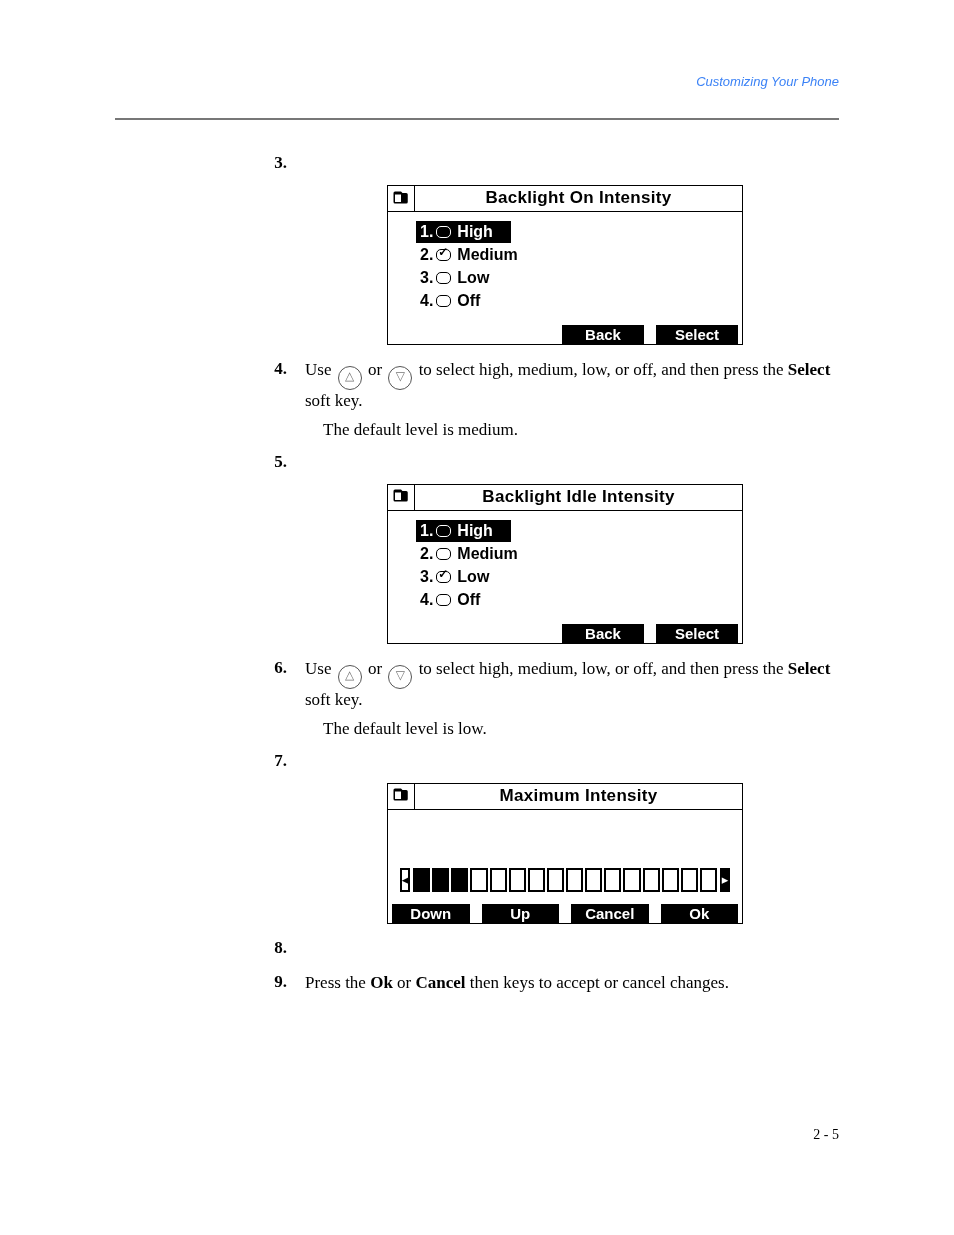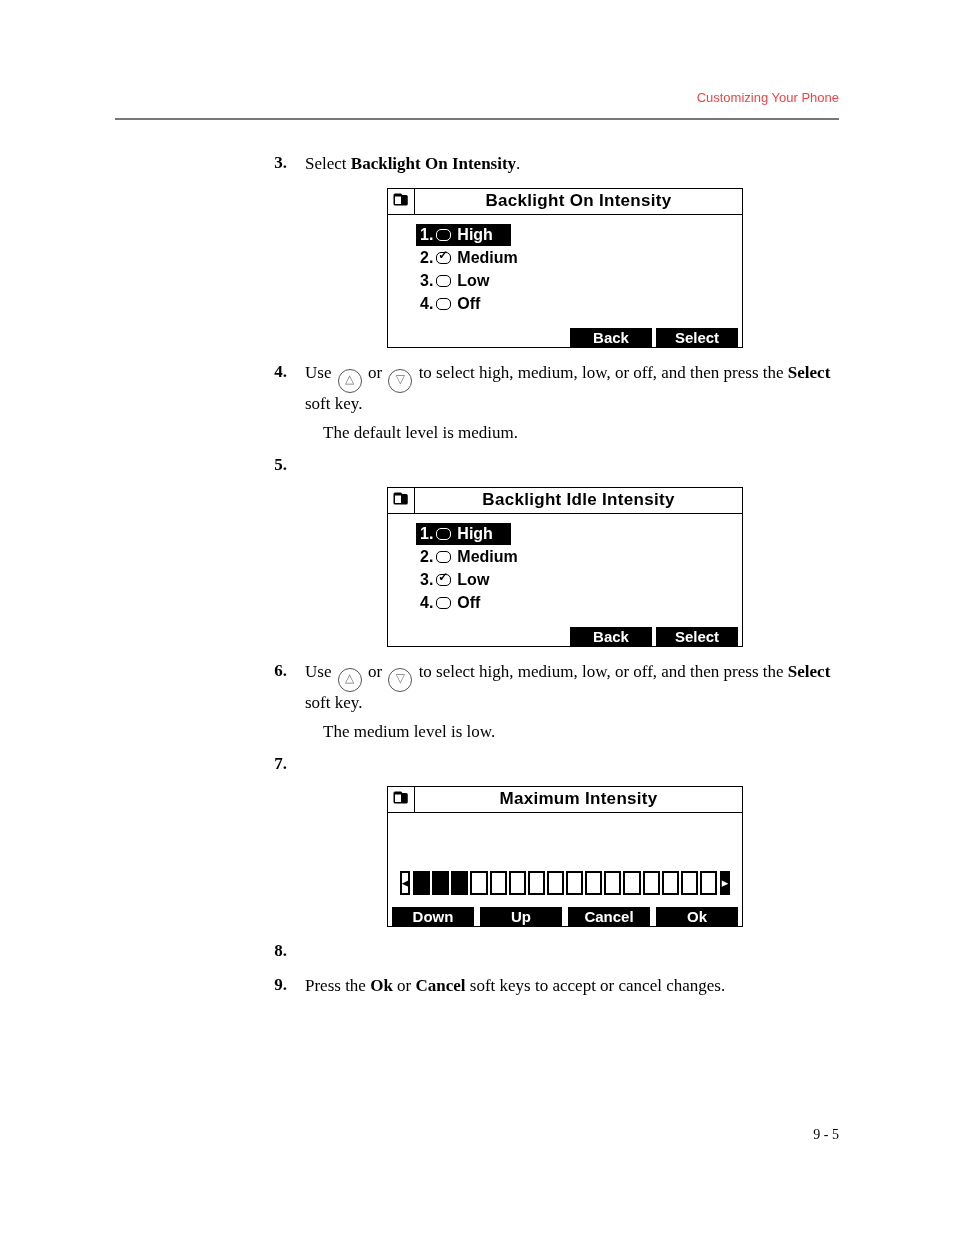--- a/index.html
+++ b/index.html
@@ -11,25 +11,26 @@
   }
   .page {
     width: 954px;
     height: 1235px;
     position: relative;
     box-sizing: border-box;
     padding: 90px 115px 60px 115px;
   }
   .running-head {
     position: absolute;
-    top: 90px;
+    top: 74px;
     right: 115px;
     font-size: 13px;
     font-family: "Trebuchet MS", Arial, sans-serif;
-    color: #ef4444;
+    color: #3b82f6;
+    font-style: italic;
   }
   .hr {
     position: absolute;
     top: 118px;
     left: 115px;
     right: 115px;
     border-top: 2px solid #777;
   }
   .content {
     position: absolute;
@@ -136,21 +137,21 @@
   .ps-item .radio.checked::after {
     content: "✓";
     position: absolute;
     top: -5px;
     left: 1px;
     font-size: 12px;
     font-weight: bold;
   }
   .ps-softkey-row {
     display: flex;
-    gap: 4px;
+    gap: 12px;
     padding: 0 4px 0 4px;
     margin-top: 2px;
     text-decoration: underline;
   }
   .ps-softkey-row.right { justify-content: flex-end; }
   .ps-softkey-row.spread { justify-content: space-between; }
   .ps-softkey {
     background: #000;
     color: #fff;
     font-weight: bold;
@@ -203,23 +204,20 @@
 <body>
 
 <div class="page">
   <div class="running-head">Customizing Your Phone</div>
   <div class="hr"></div>
 
   <div class="content">
 
     <div class="step">
       <div class="step-num-col">3.</div>
-      <div class="step-body">
-        <span>Select </span><span class="b">Backlight On Intensity</span><span>.</span>
-      </div>
     </div>
 
     <div class="phone-screen">
       <div class="ps-title-row">
         <div class="ps-icon-cell">
           <svg class="phone-glyph" viewBox="0 0 24 24">
               <path fill="#000" d="M19 4h-5l-2-2H4a2 2 0 0 0-2 2v12a2 2 0 0 0 2 2h15a2 2 0 0 0 2-2V6a2 2 0 0 0-2-2zM4 16V6h8v10H4z"></path>
             </svg>
         </div>
         <div class="ps-title">Backlight On Intensity</div>
@@ -300,21 +298,21 @@
         <div class="ps-softkey">Select</div>
       </div>
     </div>
 
     <div class="step">
       <div class="step-num-col">6.</div>
       <div class="step-body">
         <span>Use </span><span class="inline-icon">△</span><span> or </span><span class="inline-icon">▽</span><span> to select high, medium, low, or off, and then press the </span><span class="b">Select</span><span> soft key.</span>
       </div>
     </div>
-    <div class="step-sub">The medium level is low.</div>
+    <div class="step-sub">The default level is low.</div>
 
     <div class="step">
       <div class="step-num-col">7.</div>
     </div>
 
     <div class="phone-screen">
       <div class="ps-title-row">
         <div class="ps-icon-cell">
           <svg class="phone-glyph" viewBox="0 0 24 24">
               <path fill="#000" d="M19 4h-5l-2-2H4a2 2 0 0 0-2 2v12a2 2 0 0 0 2 2h15a2 2 0 0 0 2-2V6a2 2 0 0 0-2-2zM4 16V6h8v10H4z"></path>
@@ -354,20 +352,20 @@
       </div>
     </div>
 
     <div class="step">
       <div class="step-num-col">8.</div>
     </div>
 
     <div class="step" style="margin-top:14px;">
       <div class="step-num-col">9.</div>
       <div class="step-body">
-        <span>Press the </span><span class="b">Ok</span><span> or </span><span class="b">Cancel</span><span> soft keys to accept or cancel changes.</span>
+        <span>Press the </span><span class="b">Ok</span><span> or </span><span class="b">Cancel</span><span> then keys to accept or cancel changes.</span>
       </div>
     </div>
 
   </div>
 
-  <div class="page-num">9 - 5</div>
+  <div class="page-num">2 - 5</div>
 </div>
 
 </body></html>

